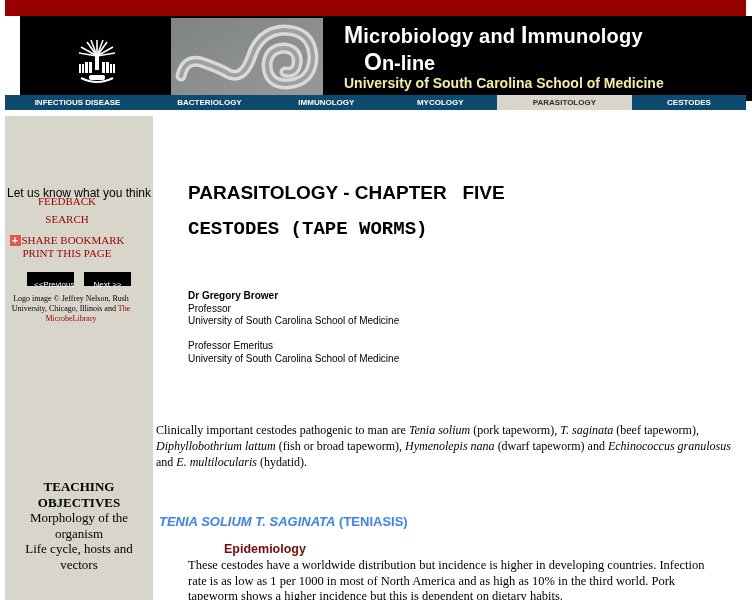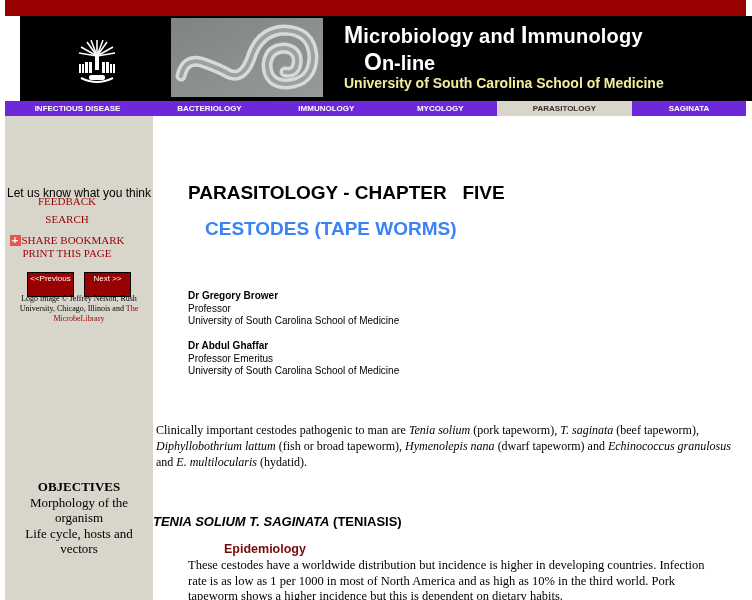--- a/index.html
+++ b/index.html
@@ -12,42 +12,42 @@
   .header { position: absolute; left: 15px; top: 16px; width: 741px; height: 85px; background: #000000; }
 
   .logo { position: absolute; left: 55px; top: 20px; width: 45px; height: 52px; }
   .worm { position: absolute; left: 151px; top: 2px; width: 152px; height: 79px; background: #8a8d8c; overflow: hidden; }
   .title1 { position: absolute; left: 324px; top: 6px; color: #ffffff; font-family: "Liberation Sans", sans-serif; font-size: 20px; font-weight: bold; letter-spacing: 0.2px; }
   .title1 .cap { font-size: 23px; }
   .title2 { position: absolute; left: 344px; top: 33px; color: #ffffff; font-family: "Liberation Sans", sans-serif; font-size: 20px; font-weight: bold; }
   .title2 .cap { font-size: 23px; }
   .title3 { position: absolute; left: 324px; top: 59px; color: #f2ee9e; font-family: "Liberation Sans", sans-serif; font-size: 14px; font-weight: bold; }
 
-  .nav { position: absolute; left: 0; top: 101px; width: 741px; height: 15px; background: #6d28d9; display: flex; }
+  .nav { position: absolute; left: 0; top: 95px; width: 741px; height: 15px; background: #0c4a6e; display: flex; }
   .nav-item { height: 15px; line-height: 15px; text-align: center; color: #ffffff; font-family: "Liberation Sans", sans-serif; font-size: 8px; font-weight: bold; cursor: pointer; }
   .nav-item.active { background: #d8d5cb; color: #3a2a2a; }
 
   .sidebar { position: absolute; left: 0; top: 116px; width: 148px; height: 484px; background: #d8d5cb; text-align: center; }
   .sb-prompt { position: absolute; left: 0; top: 70px; width: 148px; font-family: "Liberation Sans", sans-serif; font-size: 12px; color: #000; }
   .sb-link { position: absolute; left: 0; width: 124px; font-size: 11px; color: #990000; cursor: pointer; }
   .plus-box { display: inline-block; width: 11px; height: 11px; background: #e8554e; color: #fff; font-family: "Liberation Sans", sans-serif; font-size: 11px; line-height: 11px; font-weight: bold; vertical-align: 0px; text-align: center; margin-right: 1px; }
-  .pager { position: absolute; top: 156px; height: 25px; background: #990000; color: #ffffff; font-family: "Liberation Sans", sans-serif; font-size: 8px; line-height: 11px; text-align: center; cursor: pointer; border: 1px solid #000000; }
-  .credit { position: absolute; left: 8px; top: 178px; width: 132px; font-size: 8px; line-height: 10px; color: #000; }
+  .pager { position: absolute; top: 156px; height: 14px; background: #990000; color: #ffffff; font-family: "Liberation Sans", sans-serif; font-size: 8px; line-height: 11px; text-align: center; cursor: pointer; border: 7px solid #000000; }
+  .credit { position: absolute; left: 0; top: 178px; width: 132px; font-size: 8px; line-height: 10px; color: #000; }
   .credit a { color: #990000; text-decoration: none; }
   .objectives { position: absolute; left: 0; top: 363px; width: 148px; font-size: 13px; line-height: 15.5px; color: #000; }
   .objectives .h { font-weight: bold; }
 
   .main { position: absolute; left: 148px; top: 116px; width: 593px; height: 484px; background: #fff; }
   .chap { position: absolute; left: 35px; top: 66px; font-family: "Liberation Sans", sans-serif; font-size: 19px; font-weight: bold; color: #000; white-space: pre; }
-  .subt { position: absolute; left: 35px; top: 102px; font-family: Liberation Sans, sans-serif; font-size: 19px; font-weight: bold; color: #3b82f6; margin-left: 17px; }
+  .subt { position: absolute; left: 35px; top: 102px; font-family: Liberation Mono, monospace; font-size: 19px; font-weight: bold; color: #000000; }
   .author { position: absolute; left: 35px; font-family: "Liberation Sans", sans-serif; font-size: 10px; line-height: 12.5px; color: #000; margin-top: 35px; }
   .author .n { font-weight: bold; }
 
   .intro { position: absolute; left: 3px; top: 306px; width: 586px; font-size: 12px; line-height: 16px; color: #000; }
-  .sec-title { position: absolute; left: 0; top: 398px; font-family: "Liberation Sans", sans-serif; font-size: 13px; font-weight: bold; color: #000000; }
+  .sec-title { position: absolute; left: 6px; top: 398px; font-family: "Liberation Sans", sans-serif; font-size: 13px; font-weight: bold; color: #3b82f6; }
   .sec-title i { font-style: italic; }
   .epi-h { position: absolute; left: 35px; top: 426px; font-family: "Liberation Sans", sans-serif; font-size: 12.5px; font-weight: bold; color: #7a0a0a; padding-left: 36px; }
   .epi-body { position: absolute; left: 35px; top: 442px; width: 525px; font-size: 12.5px; line-height: 15.5px; color: #000; }
 </style>
 </head>
 <body>
 
 <div class="page">
   <div class="top-band"></div>
 
@@ -101,54 +101,54 @@
     </div>
     <div class="title3">University of South Carolina School of Medicine</div>
   </div>
 
   <div class="nav">
     <div class="nav-item" style="width:149px">INFECTIOUS DISEASE</div>
     <div class="nav-item" style="width:122px">BACTERIOLOGY</div>
     <div class="nav-item" style="width:118px">IMMUNOLOGY</div>
     <div class="nav-item" style="width:116px">MYCOLOGY</div>
     <div class="nav-item active" style="width:139px">PARASITOLOGY</div>
-    <div class="nav-item" style="width:117px">SAGINATA</div>
+    <div class="nav-item" style="width:117px">CESTODES</div>
   </div>
 
   <div class="sidebar">
     <div class="sb-prompt">Let us know what you think</div>
     <div class="sb-link" style="top:79px">FEEDBACK</div>
     <div class="sb-link" style="top:97px">SEARCH</div>
     <div class="sb-link" style="top:118px">
       <span class="plus-box">+</span><span>SHARE BOOKMARK</span>
     </div>
     <div class="sb-link" style="top:131px">PRINT THIS PAGE</div>
     <div class="pager" style="left:22px;width:47px">&lt;&lt;Previous</div>
     <div class="pager" style="left:79px;width:47px">Next &gt;&gt;</div>
     <div class="credit">
       <span>Logo image © Jeffrey Nelson, Rush University, Chicago, Illinois  and </span><a>The MicrobeLibrary</a>
     </div>
     <div class="objectives">
+      <div class="h">TEACHING</div>
       <div class="h">OBJECTIVES</div>
       <div>Morphology of the organism</div>
       <div>Life cycle, hosts and vectors</div>
     </div>
   </div>
 
   <div class="main">
     <div class="chap">PARASITOLOGY - CHAPTER   FIVE</div>
     <div class="subt">CESTODES (TAPE WORMS)</div>
 
     <div class="author" style="top:139px">
       <div class="n">Dr Gregory Brower</div>
       <div>Professor</div>
       <div>University of South Carolina School of Medicine</div>
     </div>
     <div class="author" style="top:189px">
-      <div class="n">Dr Abdul Ghaffar</div>
       <div>Professor Emeritus</div>
       <div>University of South Carolina School of Medicine</div>
     </div>
 
     <div class="intro">
       <span>Clinically important cestodes pathogenic to man are </span><i>Tenia solium</i><span> (pork tapeworm), </span><i>T. saginata</i><span> (beef tapeworm), </span><i>Diphyllobothrium lattum</i><span> (fish or broad tapeworm), </span><i>Hymenolepis nana</i><span> (dwarf tapeworm) and </span><i>Echinococcus granulosus</i><span> and </span><i>E. multilocularis</i><span> (hydatid).</span>
     </div>
 
     <div class="sec-title">
       <i>TENIA SOLIUM  T. SAGINATA</i><span> (TENIASIS)</span>

